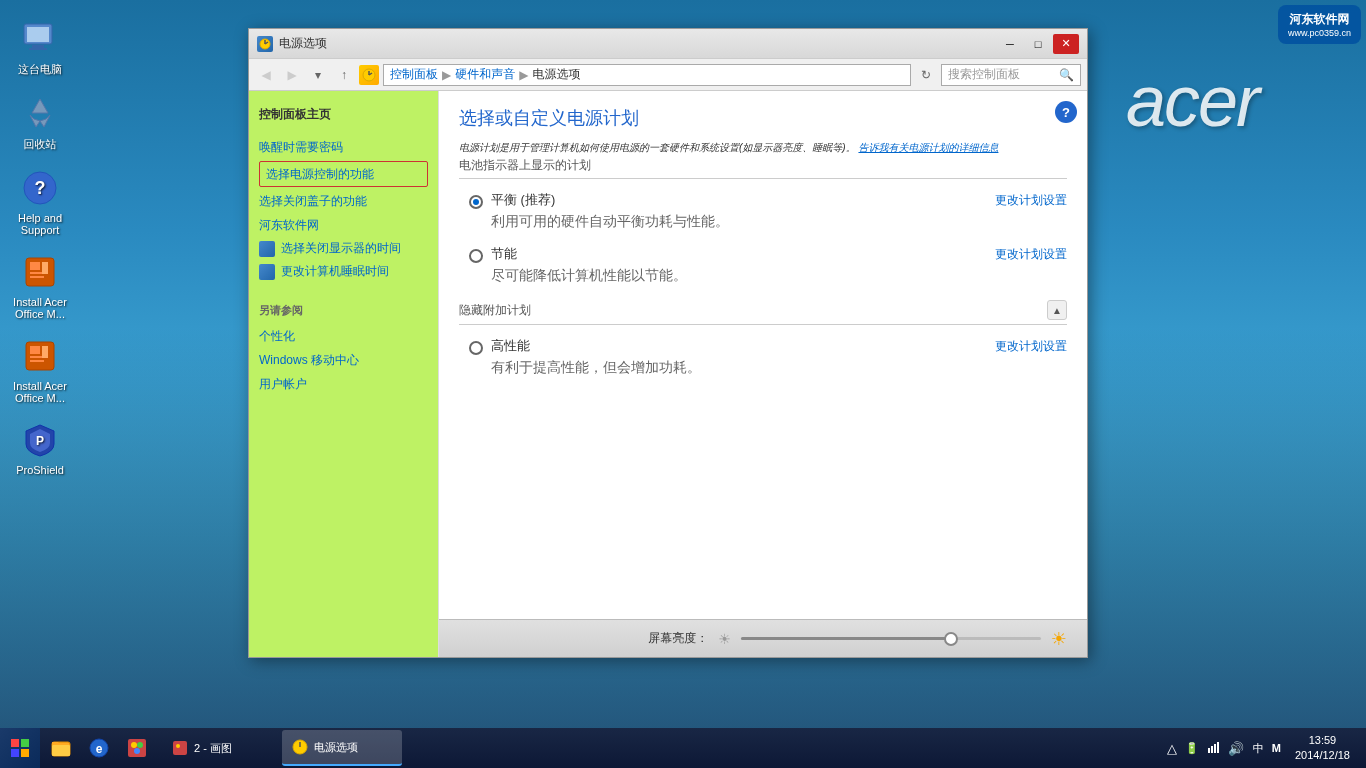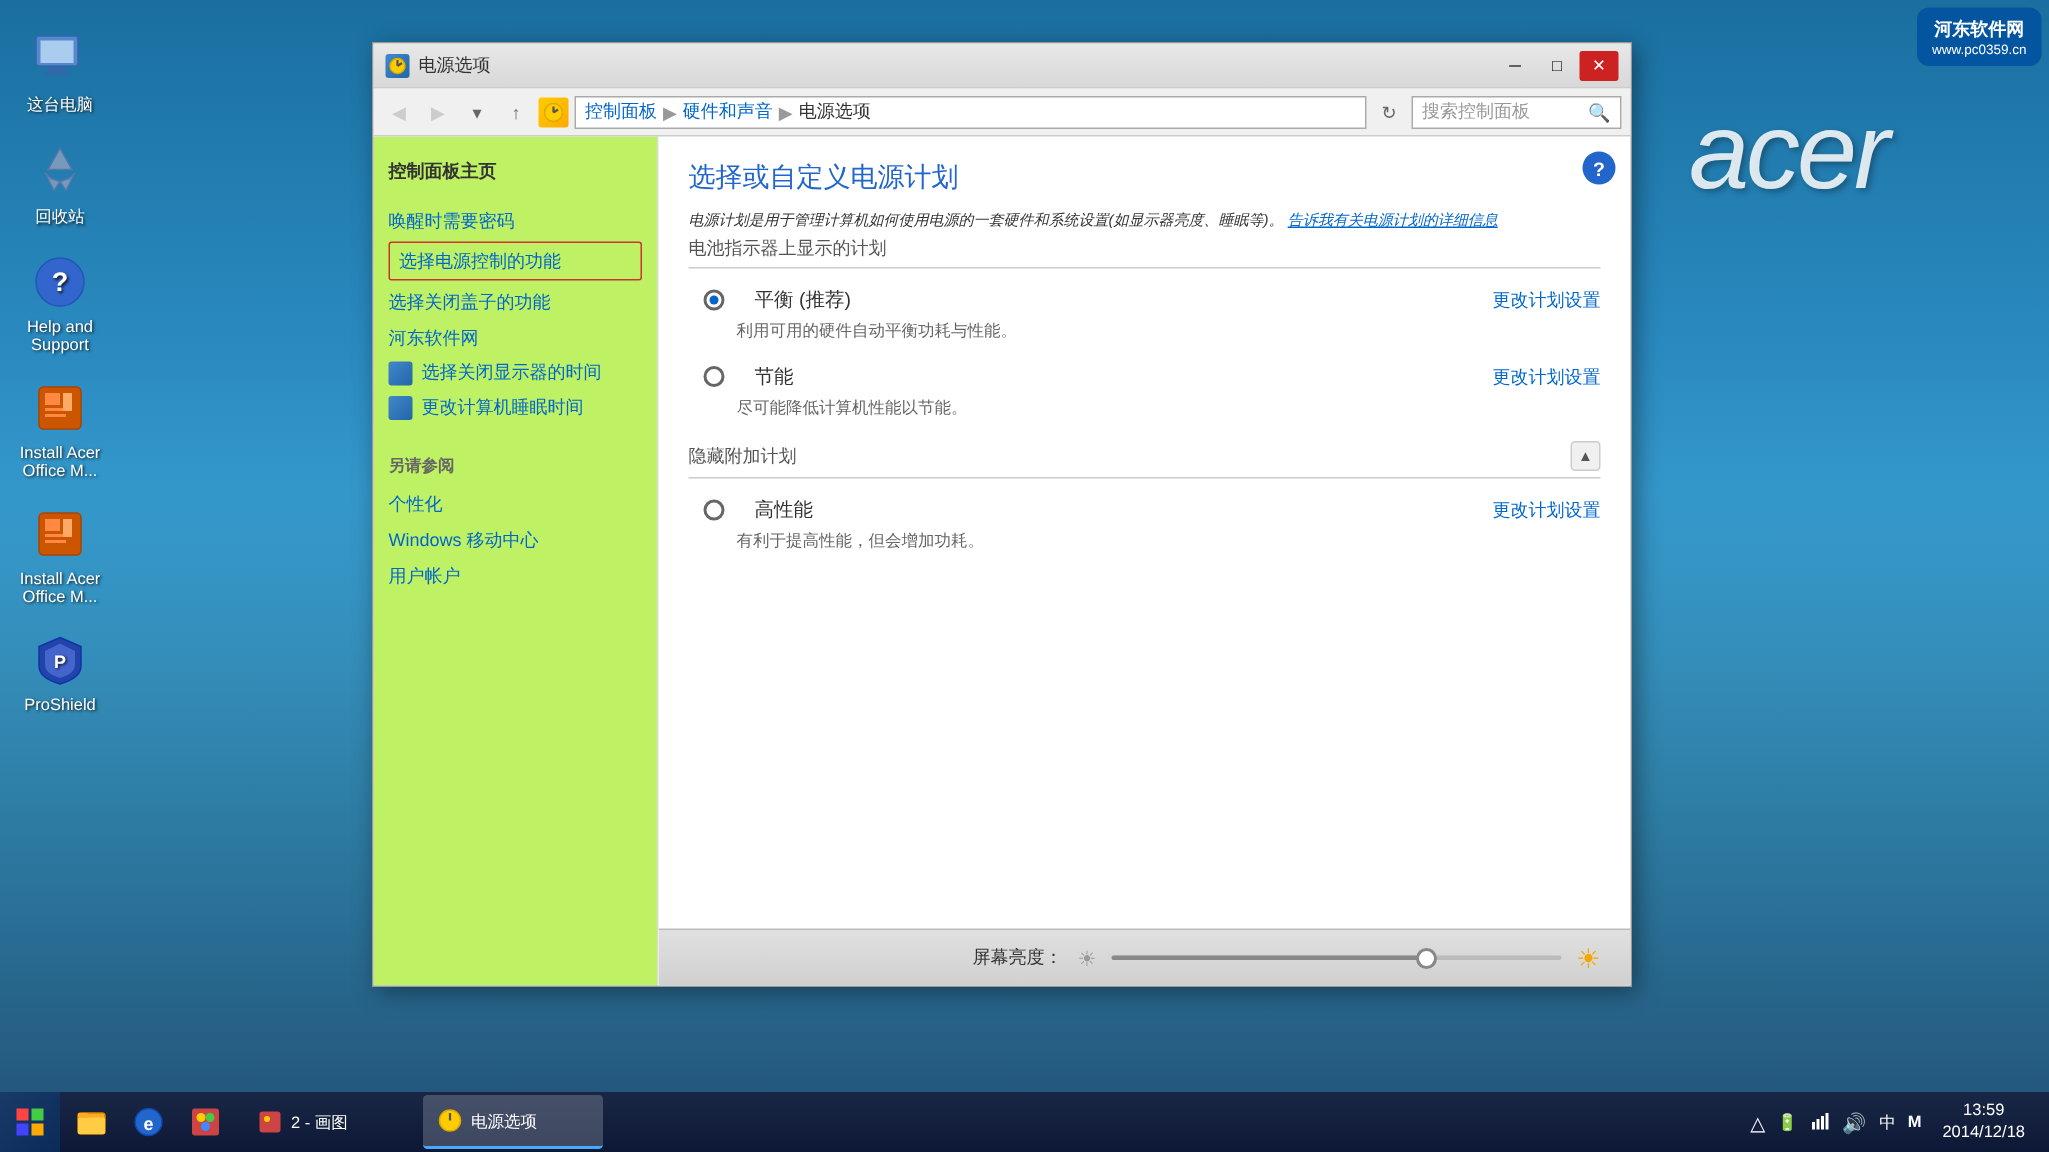--- a/index.html
+++ b/index.html
@@ -407,22 +407,22 @@
       justify-content: space-between;
     }
     
     .plan-option {
       margin-bottom: 14px;
       padding-left: 10px;
     }
     
     .plan-header {
       display: flex;
-      align-items: center;
-      gap: 20px;
+      align-items: flex-end;
+      gap: 8px;
       margin-bottom: 4px;
     }
     
     .radio-btn {
       width: 14px;
       height: 14px;
       border: 2px solid #666;
       border-radius: 50%;
       display: flex;
       align-items: center;
@@ -447,21 +447,21 @@
     
     .plan-change-link {
       margin-left: auto;
       font-size: 12px;
       color: #0066cc;
       cursor: pointer;
       text-decoration: none;
     }
     
     .plan-desc {
-      font-size: 11px;
+      font-size: 14px;
       color: #666;
       margin-left: 22px;
     }
     
     .hidden-plans-section {
       margin-top: 15px;
     }
     
     .hidden-plans-header {
       display: flex;

